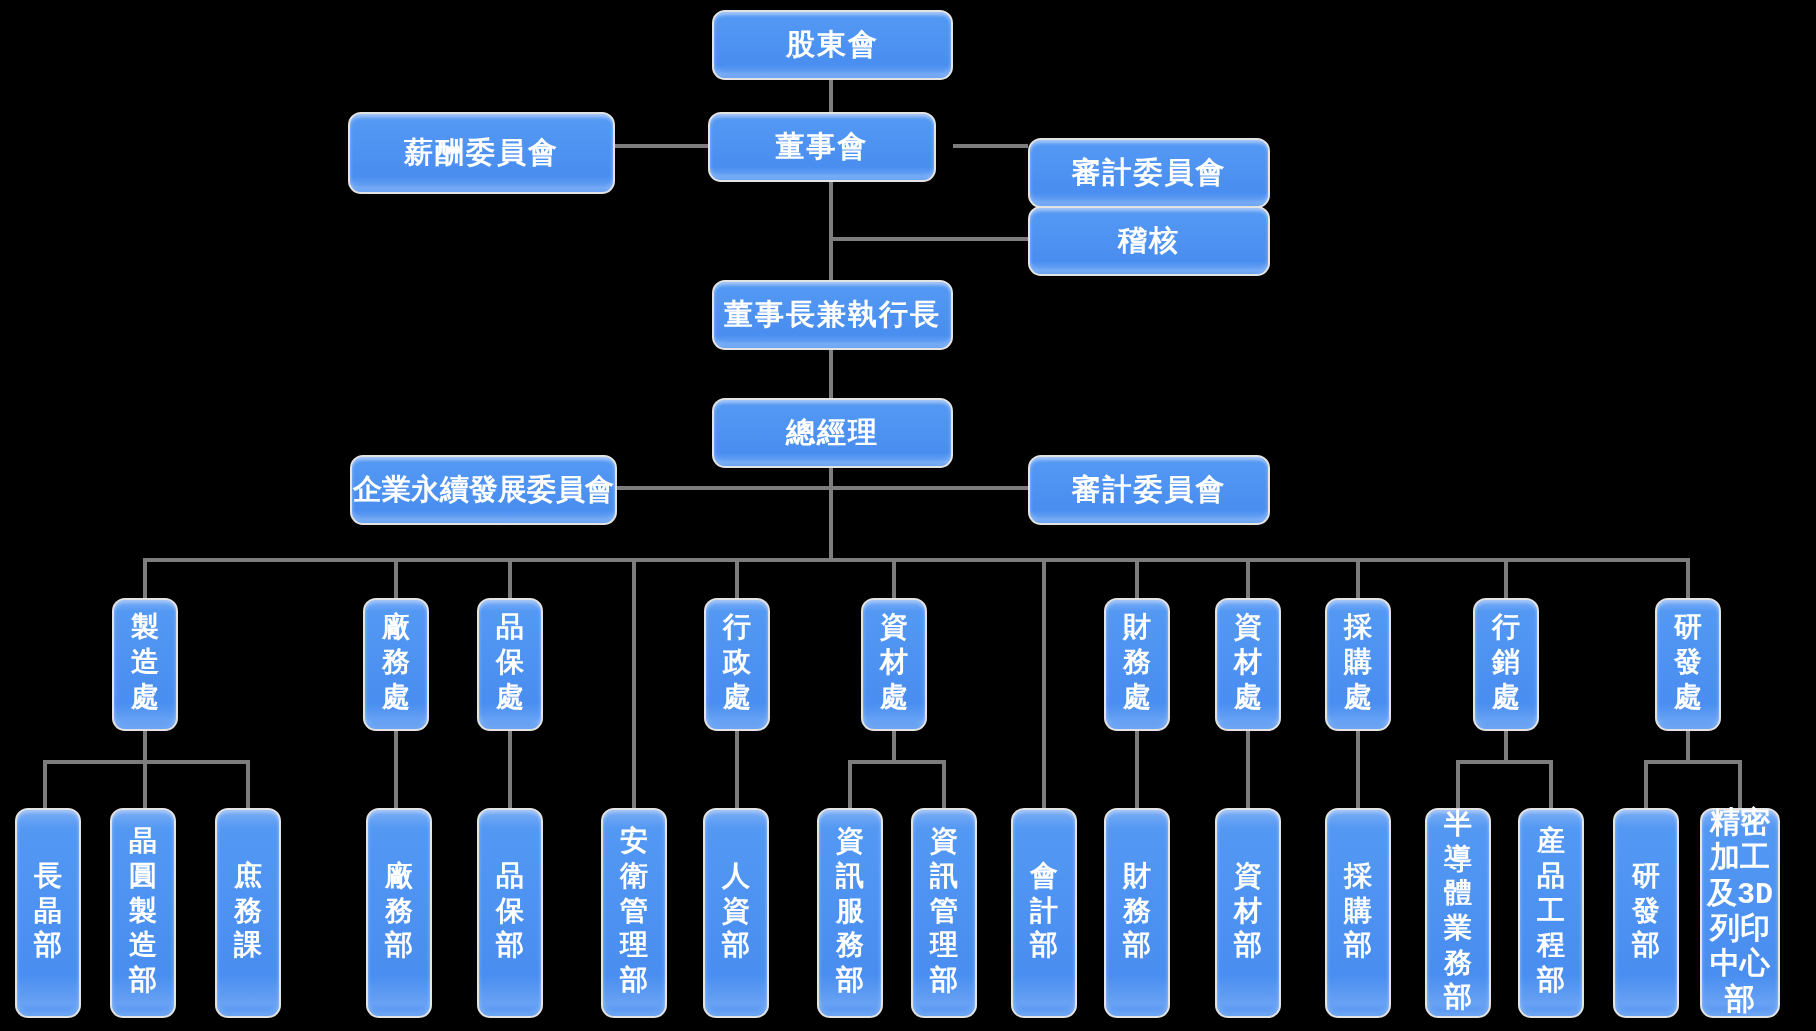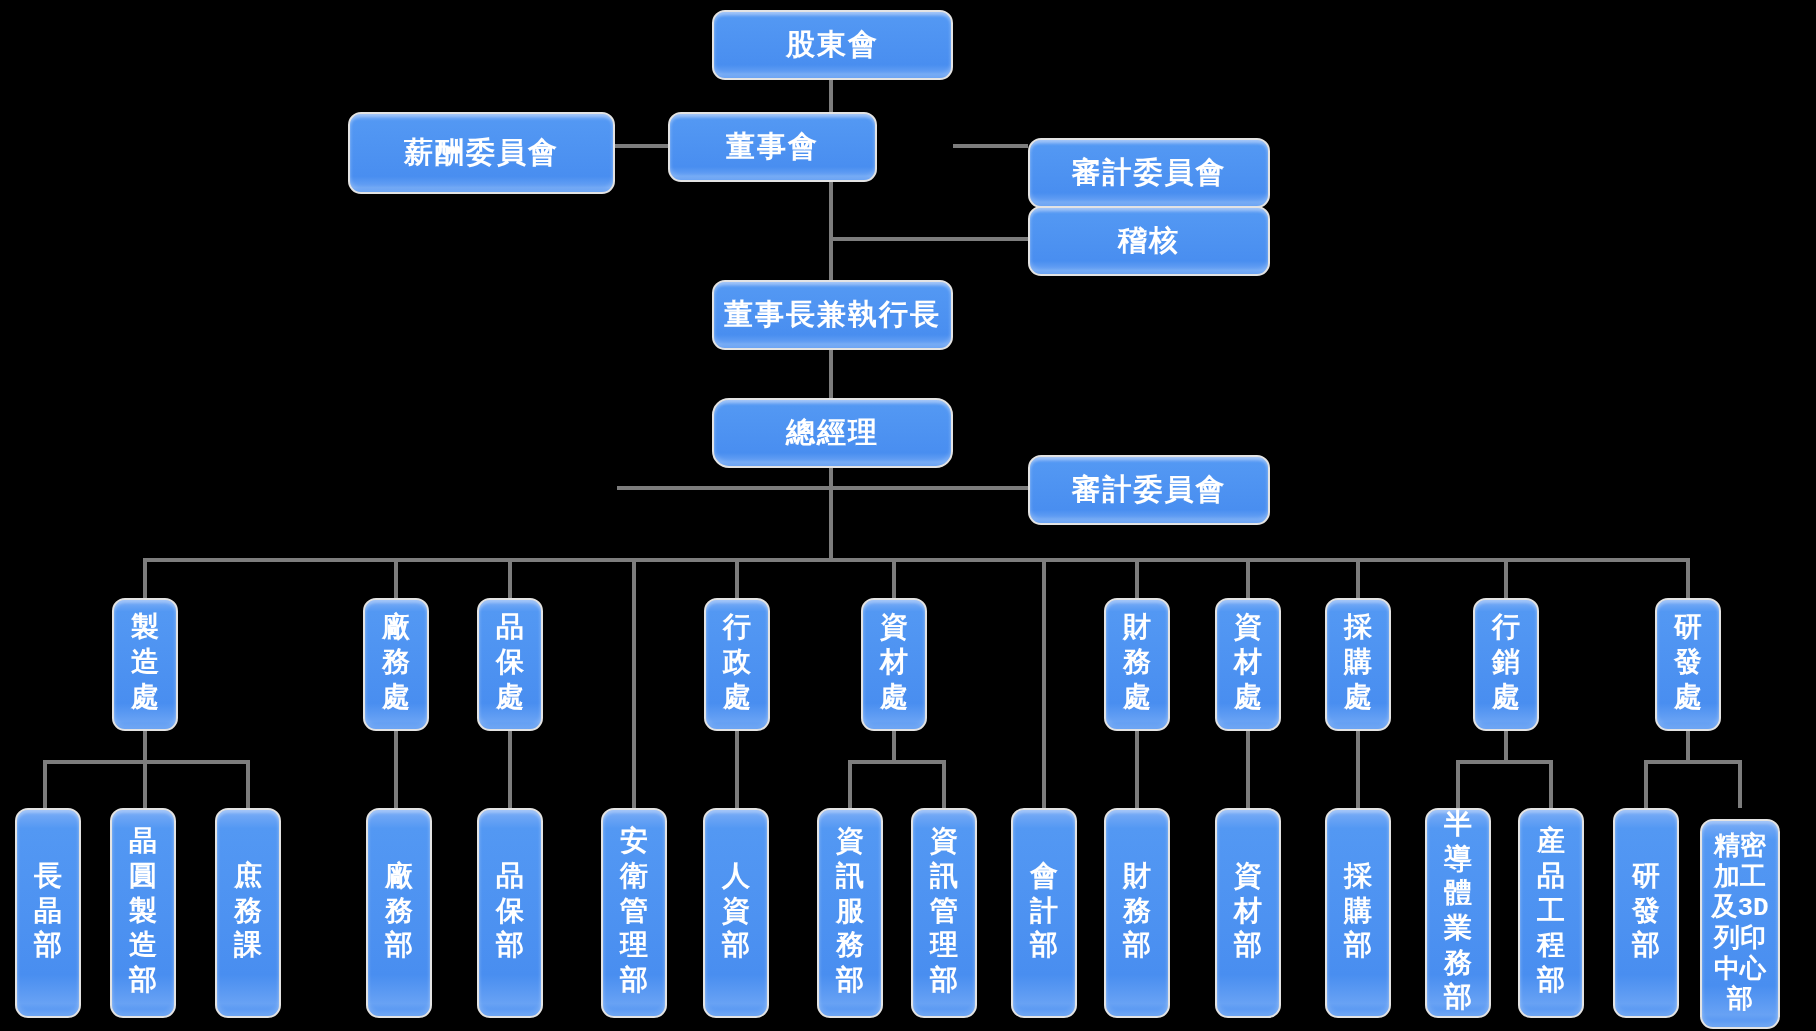--- a/index.html
+++ b/index.html
@@ -12,21 +12,21 @@
     position:absolute; box-sizing:border-box;
     display:flex; align-items:center; justify-content:center;
     color:#ffffff; text-align:center;
     background:linear-gradient(180deg,#7cadf6 0%,#5398f3 9%,#498ef0 80%,#68a2f4 94%,#4d91f1 100%);
     border:2px solid #e3e3e3; border-radius:13px;
     box-shadow: inset 0 3px 3px rgba(255,255,255,0.30), inset 0 -4px 4px rgba(255,255,255,0.18);
     font-family: Liberation Mono, monospace;
   }
   .hbox { font-size:29px; font-weight:bold; letter-spacing:2px; }
   .vbox { font-size:28px; font-weight:bold; white-space:pre-line; line-height:1.24; letter-spacing:0; }
-  .vbox.small { font-size:26px; line-height:1.18;margin-top:11px; }
+  .vbox.small { font-size:30px; line-height:1.18; }
   .line { position:absolute; background:#7d7d7d; }
 </style>
 </head>
 <body>
 
 <div class="canvas">
 
   <div class="line" style="left:829px;top:80px;width:4px;height:34px;"></div>
   <div class="line" style="left:829px;top:182px;width:4px;height:98px;"></div>
   <div class="line" style="left:829px;top:350px;width:4px;height:48px;"></div>
@@ -76,25 +76,26 @@
   <div class="line" style="left:1456px;top:760px;width:4px;height:48px;"></div>
   <div class="line" style="left:1549px;top:760px;width:4px;height:48px;"></div>
 
   <div class="line" style="left:1686px;top:731px;width:4px;height:33px;"></div>
   <div class="line" style="left:1644px;top:760px;width:98px;height:4px;"></div>
   <div class="line" style="left:1644px;top:760px;width:4px;height:48px;"></div>
   <div class="line" style="left:1738px;top:760px;width:4px;height:48px;"></div>
 
   <div class="node hbox" style="left:712px;top:10px;width:241px;height:70px;">股東會</div>
   <div class="node hbox" style="left:348px;top:112px;width:267px;height:82px;">薪酬委員會</div>
-  <div class="node hbox" style="left:668px;top:112px;width:209px;height:70px;">董事會</div>
+  <div class="node hbox" style="left:708px;top:112px;width:228px;height:70px;">董事會</div>
   <div class="node hbox" style="left:1028px;top:112px;width:242px;height:70px;margin-top:26px;">審計委員會</div>
   <div class="node hbox" style="left:1028px;top:206px;width:242px;height:70px;">稽核</div>
   <div class="node hbox" style="left:712px;top:280px;width:241px;height:70px;">董事長兼執行長</div>
-  <div class="node hbox" style="left:712px;top:398px;width:241px;height:70px;border-radius:17px;">總經理</div>
+  <div class="node hbox" style="left:712px;top:398px;width:241px;height:70px;">總經理</div>
+  <div class="node hbox" style="left:350px;top:455px;width:267px;height:70px;letter-spacing:0;">企業永續發展委員會</div>
   <div class="node hbox" style="left:1028px;top:455px;width:242px;height:70px;">審計委員會</div>
 
   <div class="node vbox" style="left:112px;top:598px;width:66px;height:133px;">製
 造
 處</div>
   <div class="node vbox" style="left:363px;top:598px;width:66px;height:133px;">廠
 務
 處</div>
   <div class="node vbox" style="left:477px;top:598px;width:66px;height:133px;">品
 保

